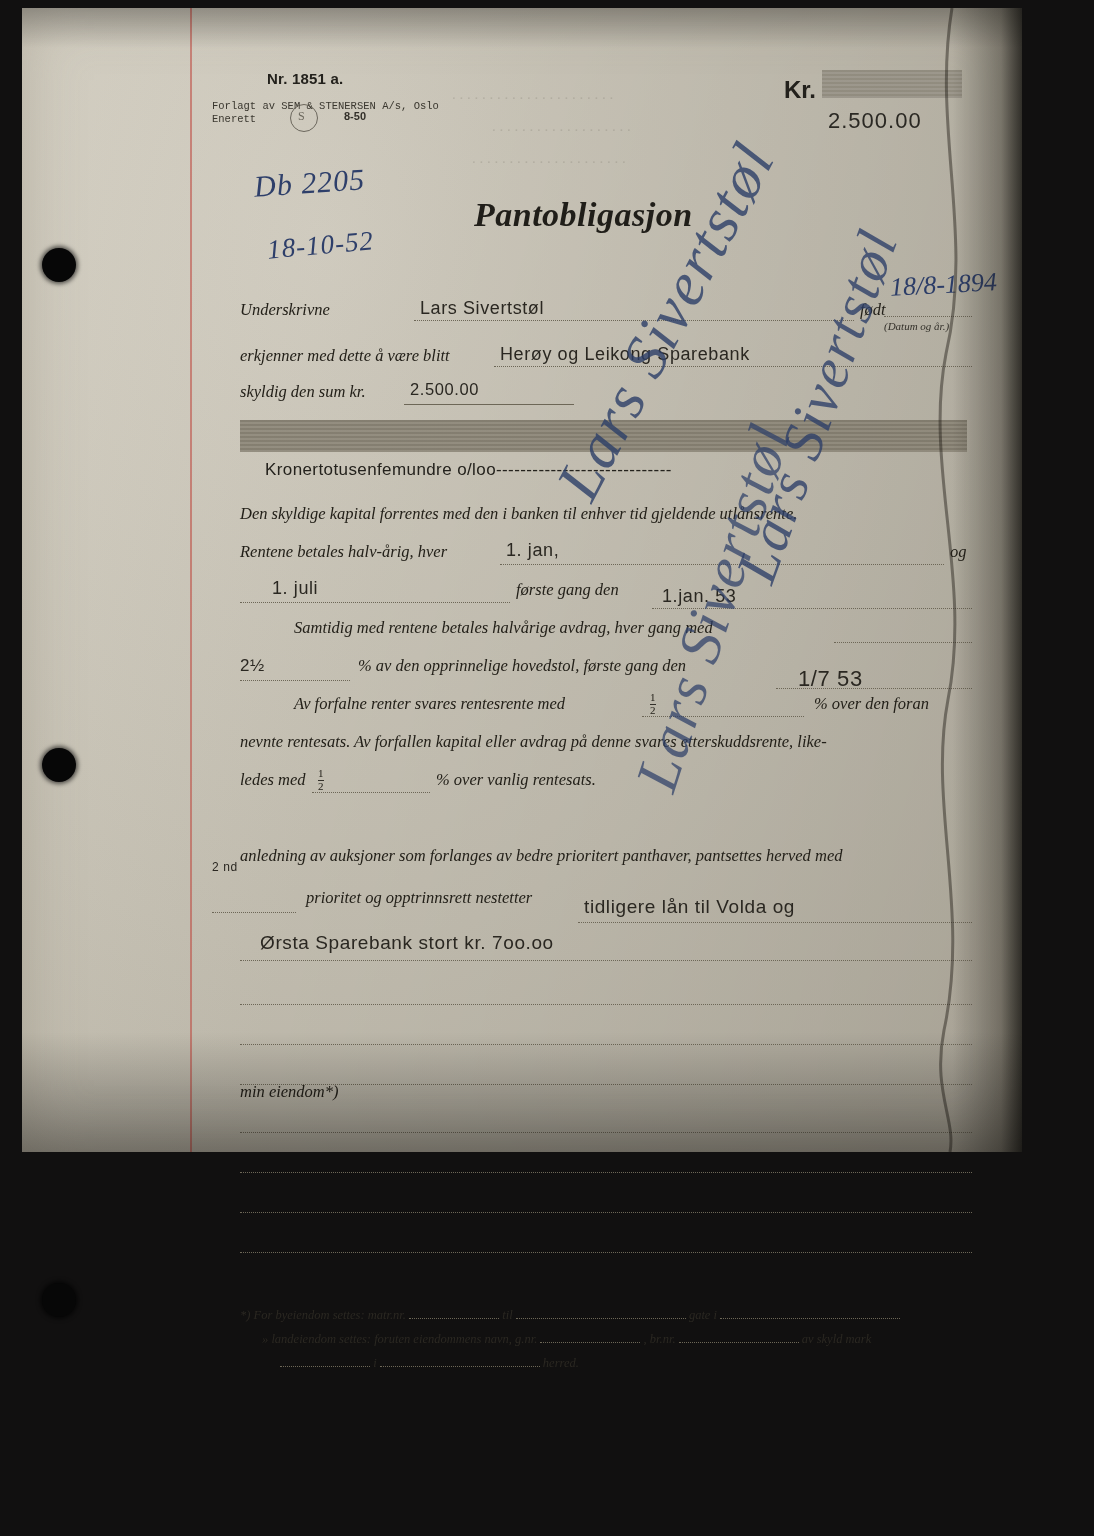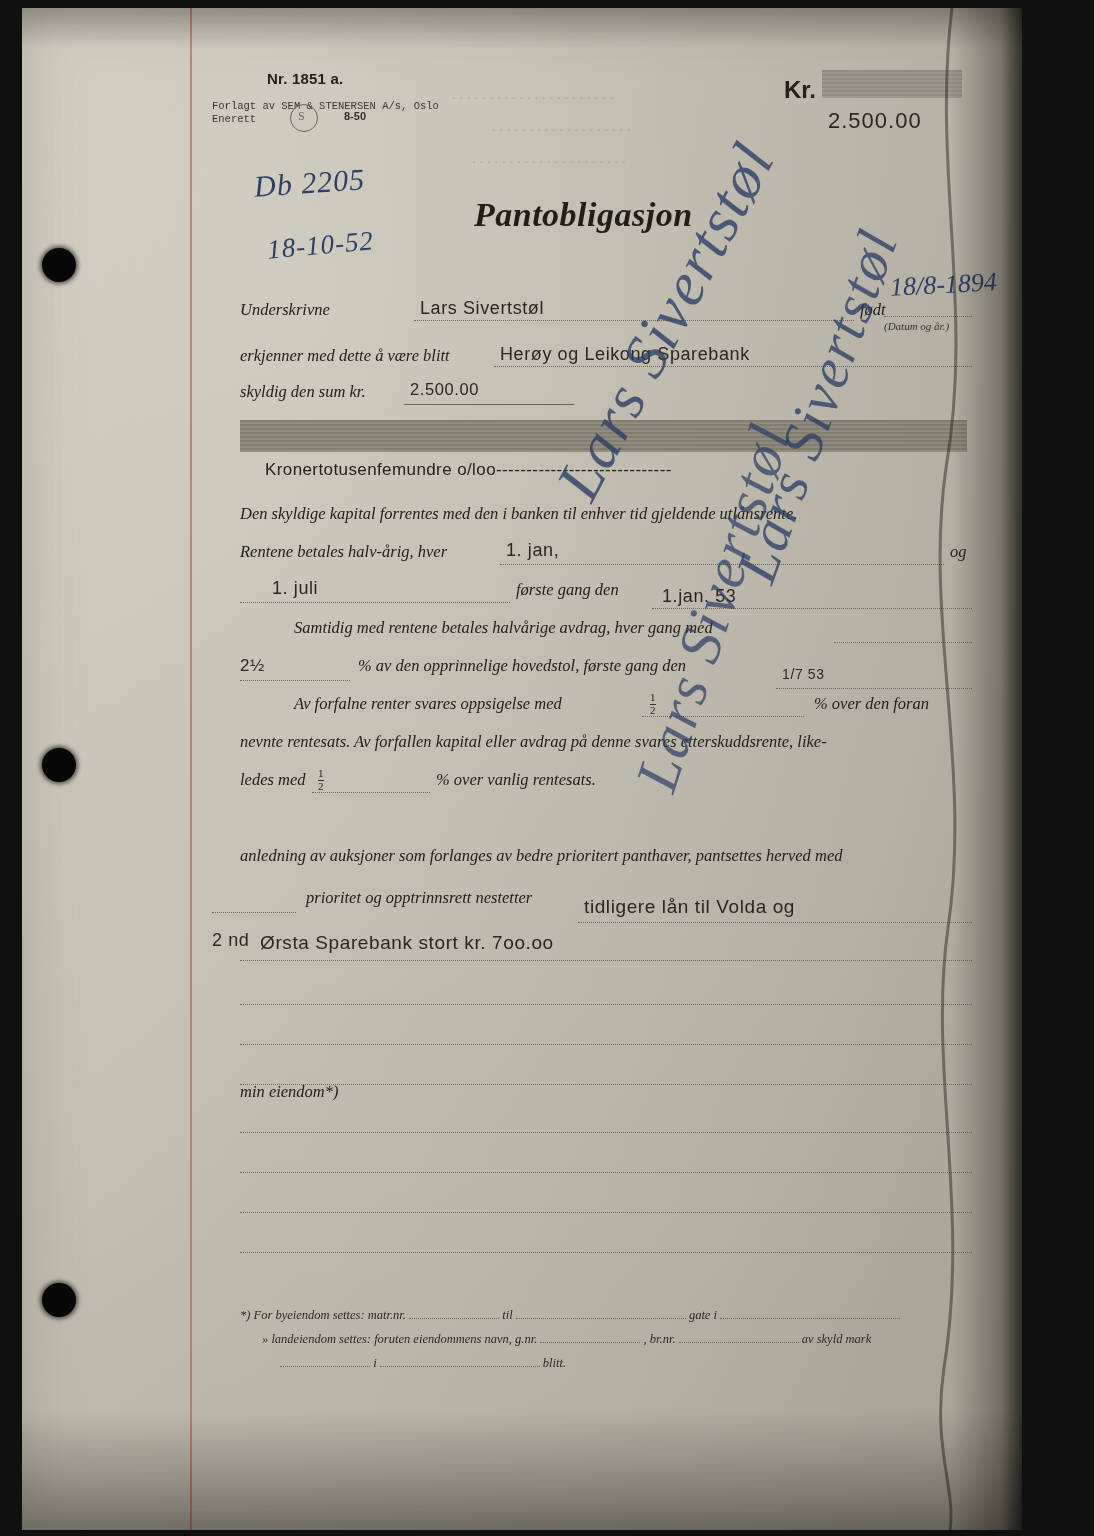--- a/index.html
+++ b/index.html
@@ -19,21 +19,21 @@
   .scan {
     position: absolute;
     inset: 0;
     background: #111010;
   }
   .paper {
     position: absolute;
     left: 22px;
     top: 8px;
     width: 1000px;
-    height: 1522px;
+    height: 1144px;
     background: #cfcabc;
     background-image:
       radial-gradient(ellipse at 30% 20%, #d6d1c4 0%, #c9c4b6 55%, #bcb6a7 100%);
     box-shadow: inset 0 0 60px rgba(120,112,95,0.35);
   }
   .paper:before {
     content: "";
     position: absolute;
     inset: 0;
     background:
@@ -377,38 +377,38 @@
       <div class="pr body-text" style="left:494px; top:572px;">første gang den</div>
       <div class="pr tw" style="left:640px; top:578px; font-size:18px;">1.jan. 53</div>
       <div class="dotline" style="left:630px; top:600px; width:320px;"></div>
 
       <div class="pr body-text" style="left:272px; top:610px;">Samtidig med rentene betales halvårige avdrag, hver gang med</div>
       <div class="dotline" style="left:812px; top:634px; width:138px;"></div>
 
       <div class="pr tw" style="left:218px; top:648px; font-size:17px;">2½</div>
       <div class="dotline" style="left:218px; top:672px; width:110px;"></div>
       <div class="pr body-text" style="left:336px; top:648px;text-align:center;">% av den opprinnelige hovedstol, første gang den</div>
-      <div class="pr tw" style="left:760px; top:658px; font-size:14px;">1/7 53</div>
+      <div class="pr tw" style="left:776px; top:658px; font-size:22px;">1/7 53</div>
       <div class="dotline" style="left:754px; top:680px; width:196px;"></div>
 
-      <div class="pr body-text" style="left:272px; top:686px;">Av forfalne renter svares oppsigelse med</div>
+      <div class="pr body-text" style="left:272px; top:686px;">Av forfalne renter svares rentesrente med</div>
       <div class="pr body-text" style="left:628px; top:684px;"><span class="frac"><span class="num">1</span><span class="den">2</span></span></div>
       <div class="dotline" style="left:620px; top:708px; width:162px;"></div>
       <div class="pr body-text" style="left:792px; top:686px;">% over den foran</div>
 
       <div class="pr body-text" style="left:218px; top:724px;">nevnte rentesats. Av forfallen kapital eller avdrag på denne svares etterskuddsrente, like-</div>
 
       <div class="pr body-text" style="left:218px; top:762px;">ledes med</div>
       <div class="pr body-text" style="left:296px; top:760px;"><span class="frac"><span class="num">1</span><span class="den">2</span></span></div>
       <div class="dotline" style="left:290px; top:784px; width:118px;"></div>
       <div class="pr body-text" style="left:414px; top:762px;">% over vanlig rentesats.</div>
 
       <div class="pr body-text" style="left:218px; top:838px;">anledning av auksjoner som forlanges av bedre prioritert panthaver, pantsettes herved med</div>
 
-      <div class="pr tw" style="left:190px; top:922px; font-size:18px;">2 nd</div>
+      <div class="pr tw" style="left:190px; top:852px; font-size:12px;">2 nd</div>
       <div class="dotline" style="left:190px; top:904px; width:84px;"></div>
       <div class="pr body-text" style="left:284px; top:880px;">prioritet og opptrinnsrett nestetter</div>
       <div class="pr tw" style="left:562px; top:888px; font-size:19px;">tidligere lån til Volda og</div>
       <div class="dotline" style="left:556px; top:914px; width:394px;"></div>
 
       <div class="pr tw" style="left:218px; top:924px; font-size:19px;margin-left:20px;">Ørsta Sparebank stort kr. 7oo.oo</div>
       <div class="dotline" style="left:218px; top:952px; width:732px;"></div>
 
       <div class="dotline" style="left:218px; top:996px; width:732px;"></div>
       <div class="dotline" style="left:218px; top:1036px; width:732px;"></div>
@@ -433,21 +433,21 @@
         <span>»   landeiendom settes: foruten eiendommens navn, g.nr.</span>
         <span style="display:inline-block;width:100px;border-bottom:1px dotted #6d6757;"></span>
         <span>, br.nr.</span>
         <span style="display:inline-block;width:120px;border-bottom:1px dotted #6d6757;"></span>
         <span>av skyld mark</span>
       </div>
       <div class="foot" style="top:1348px; left:258px;">
         <span style="display:inline-block;width:90px;border-bottom:1px dotted #6d6757;"></span>
         <span>i</span>
         <span style="display:inline-block;width:160px;border-bottom:1px dotted #6d6757;"></span>
-        <span>blitt.</span>
+        <span>herred.</span>
       </div>
 
       <div class="hw hw-sign">Lars Sivertstøl</div>
       <div class="hw hw-sign2">Lars Sivertstøl</div>
       <div class="hw hw-sign3">Lars Sivertstøl</div>
 
     </div>
 
     <svg class="curl-line" viewBox="0 0 60 1522" preserveAspectRatio="none">
       <path d="M 30 0 C 10 160, 52 300, 24 460 C 2 610, 50 760, 26 920 C 6 1060, 48 1200, 22 1360 C 10 1440, 34 1480, 28 1522" fill="none" stroke="rgba(30,27,20,0.45)" stroke-width="3"></path>

